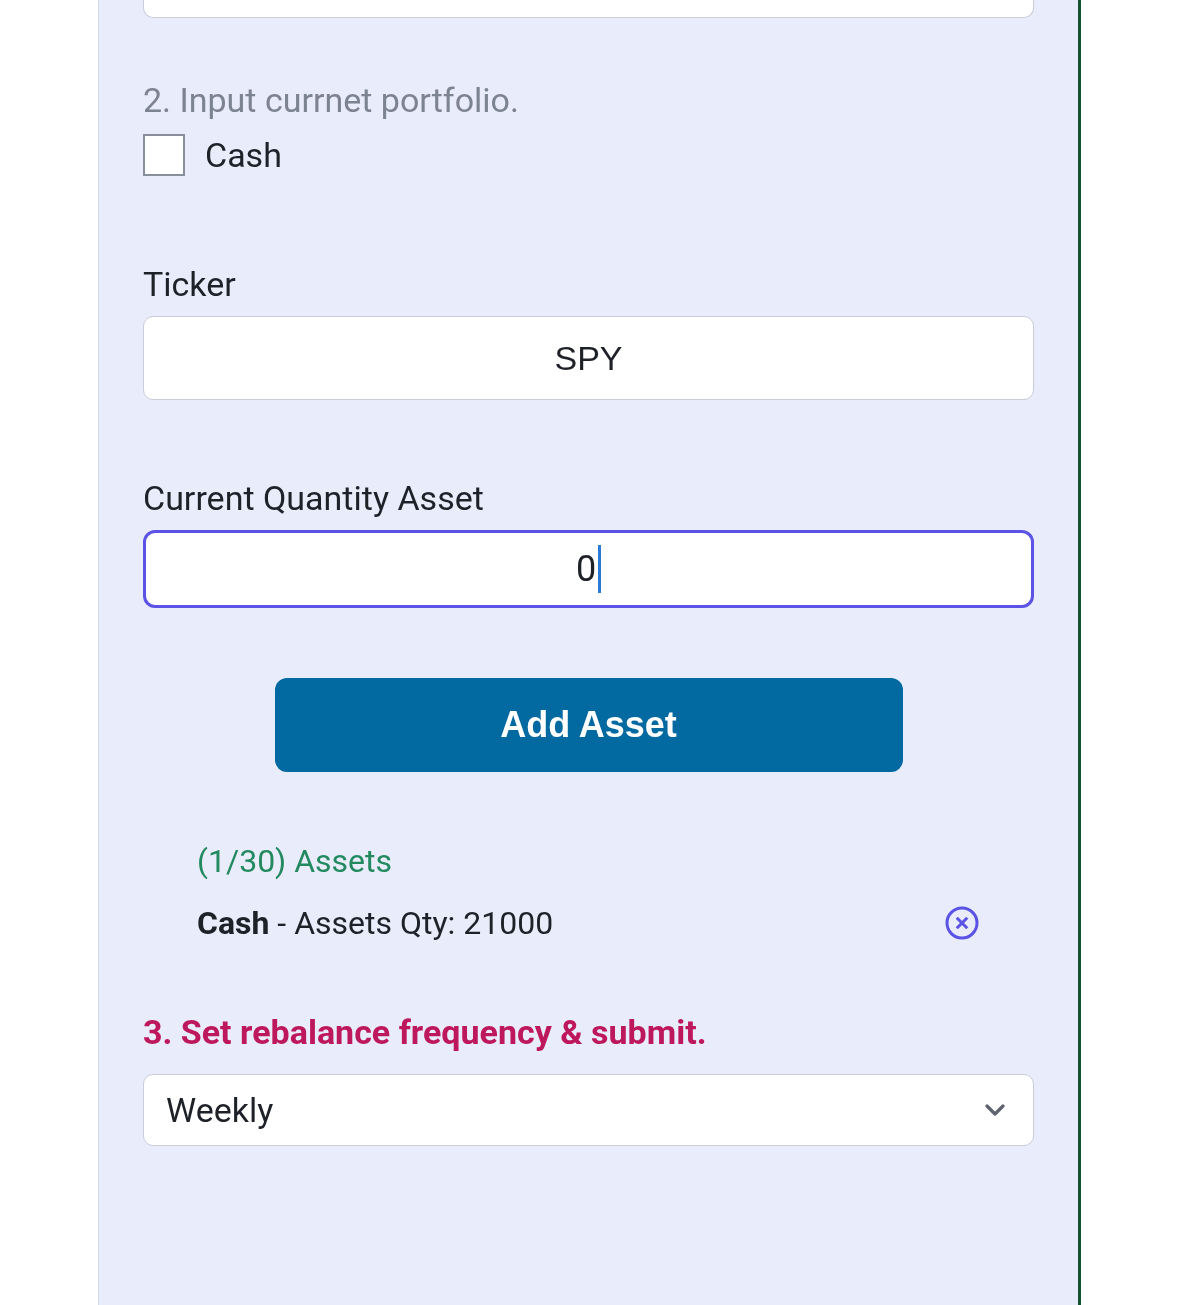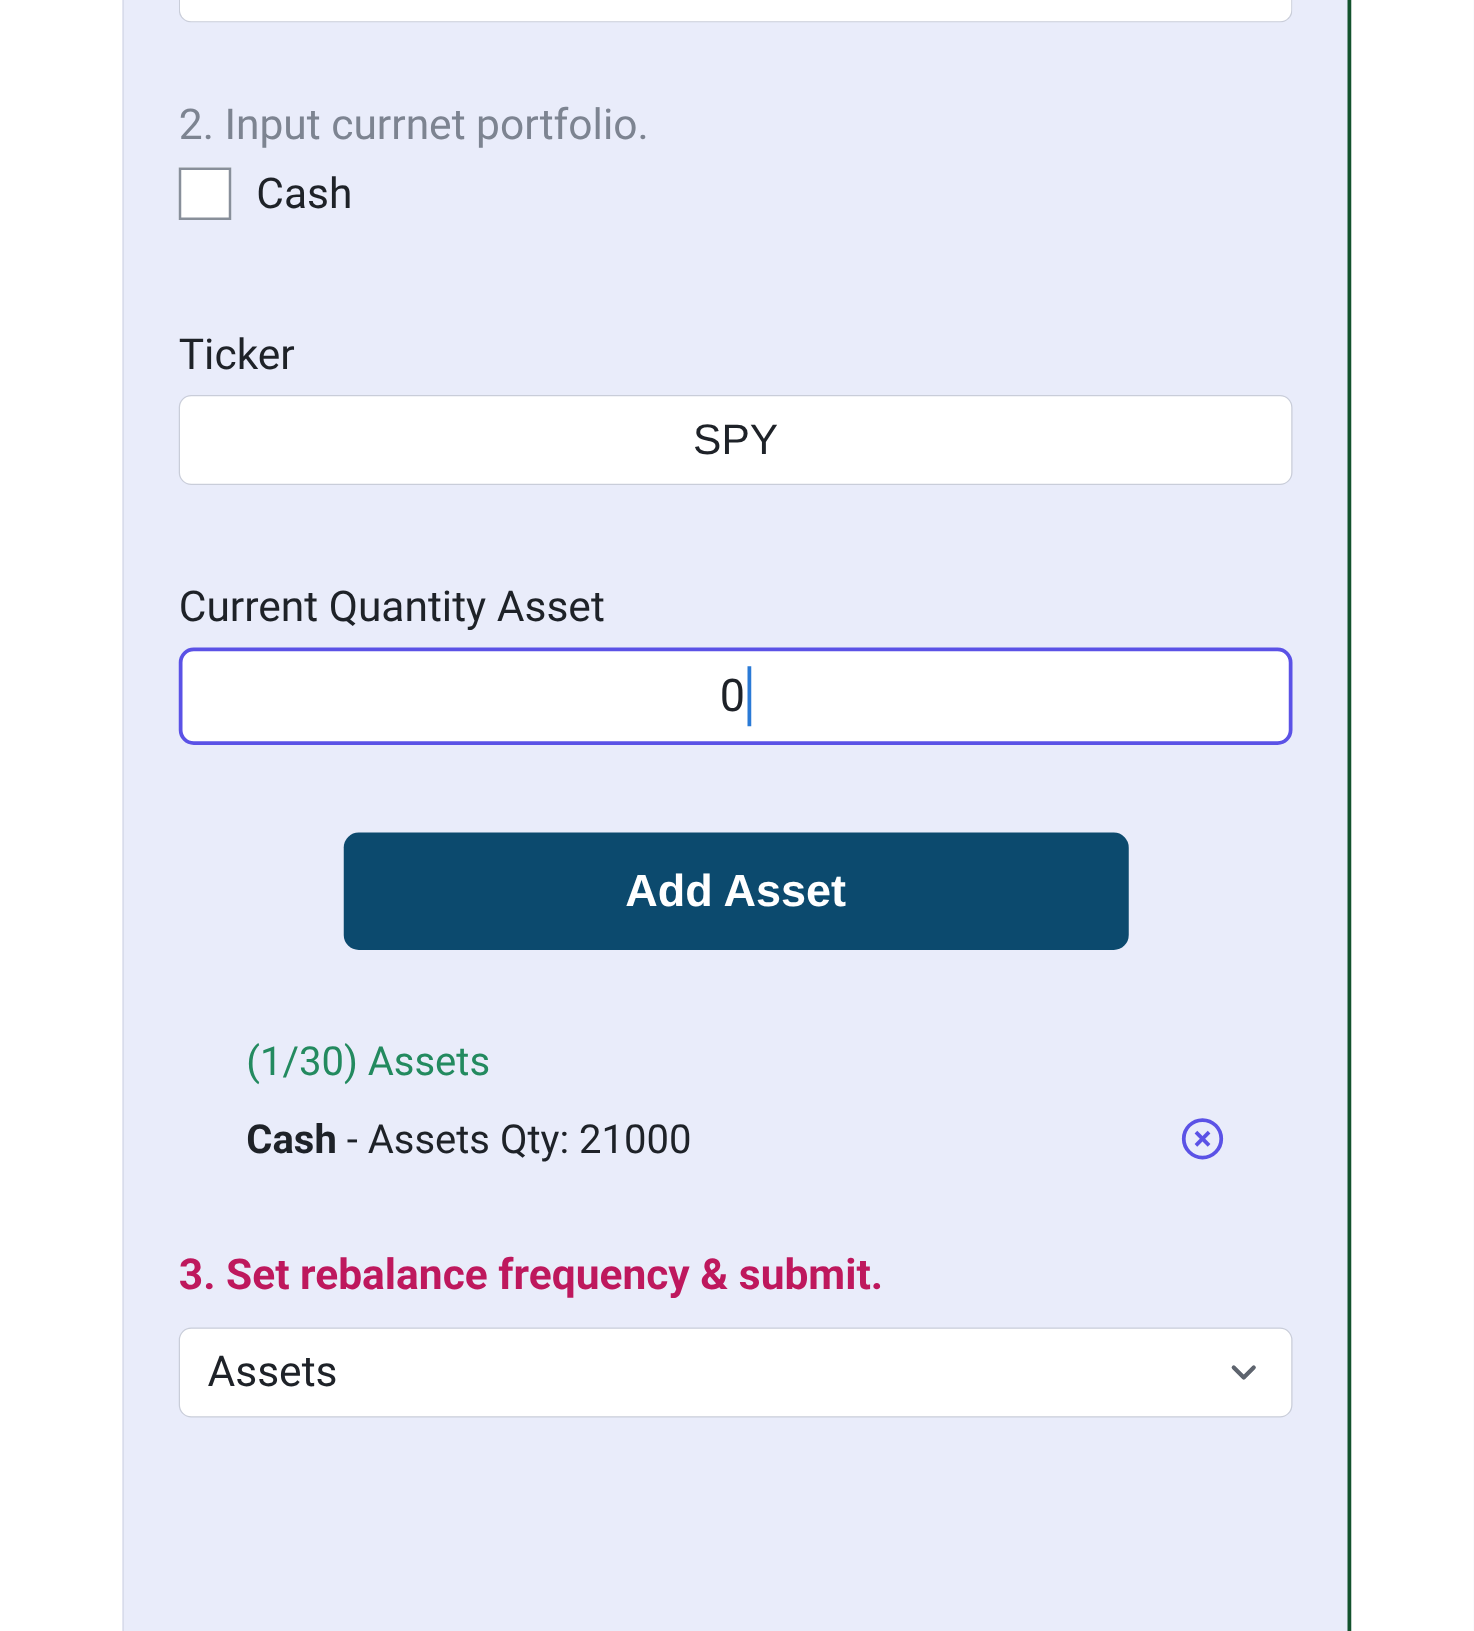--- a/index.html
+++ b/index.html
@@ -57,21 +57,21 @@
       font-size: 34px;
       color: #1e2228;
     }
     .field-label {
       font-size: 34px;
       color: #1e2228;
       margin-bottom: 12px;
     }
     .text-input {
       width: 100%;
-      height: 72px;
+      height: 84px;
       border: 1px solid #c9cdd9;
       border-radius: 10px;
       background: #fff;
       font-size: 34px;
       text-align: center;
       color: #1e2228;
       padding: 0 18px;
       outline: none;
     }
     .ticker-group {
@@ -100,21 +100,21 @@
       width: 3px;
       height: 48px;
       background: #2a7ad6;
       margin-left: 2px;
     }
     .add-asset-btn {
       display: block;
       width: 628px;
       height: 94px;
       margin: 0 auto 70px auto;
-      background: #0c4a6e;
+      background: #0369a1;
       color: #fff;
       font-size: 36px;
       font-weight: 600;
       border: none;
       border-radius: 12px;
       cursor: pointer;
     }
     .assets-section {
       padding: 0 54px;
       margin-bottom: 70px;
@@ -221,21 +221,21 @@
             <line x1="8.5" y1="8.5" x2="15.5" y2="15.5"></line>
             <line x1="15.5" y1="8.5" x2="8.5" y2="15.5"></line>
           </svg>
         </div>
       </div>
     </div>
 
     <div class="step3-heading">3. Set rebalance frequency &amp; submit.</div>
 
     <div class="select-wrap">
-      <div class="select-value">Assets</div>
+      <div class="select-value">Weekly</div>
       <div class="chevron-icon">
         <svg viewBox="0 0 24 24" fill="none" stroke="#5e646e" stroke-width="2.5" stroke-linecap="round" stroke-linejoin="round">
           <polyline points="6 9 12 15 18 9"></polyline>
         </svg>
       </div>
     </div>
 
   </div>
 </div>
 

